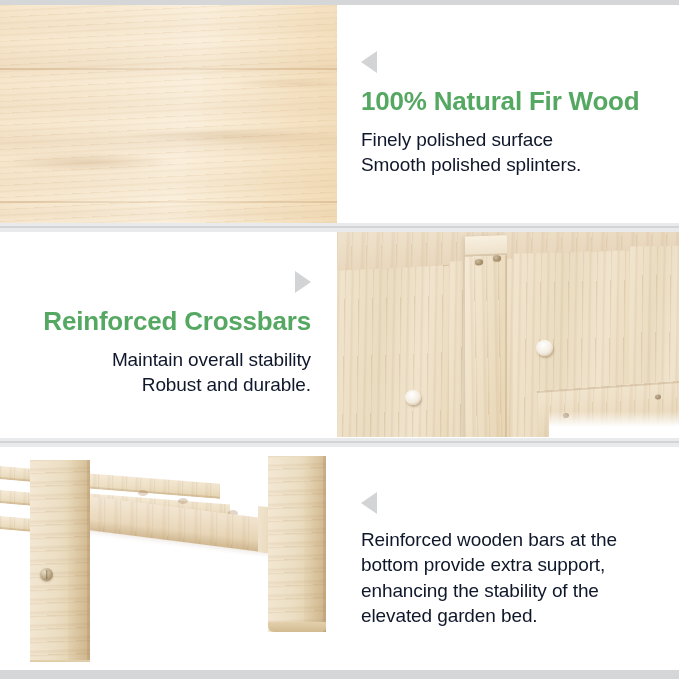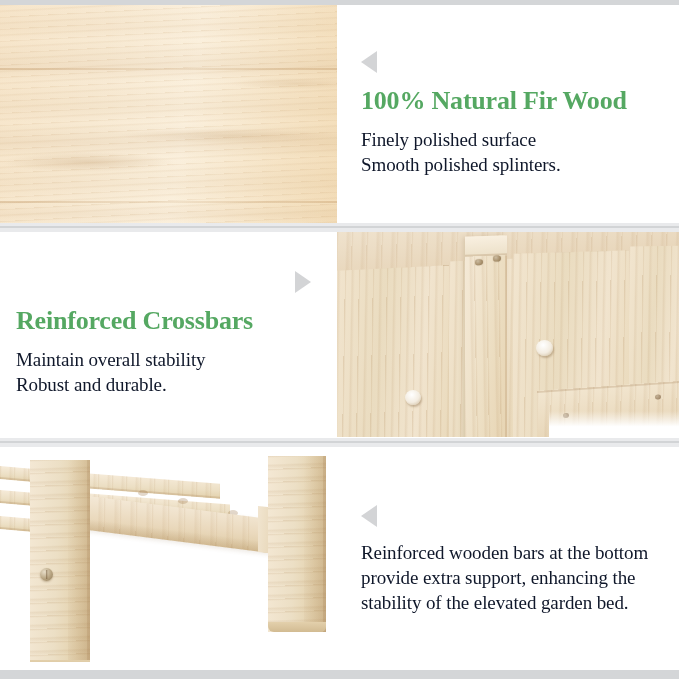--- a/index.html
+++ b/index.html
@@ -9,21 +9,20 @@
     width:679px; height:679px;
     background:#ffffff;
     font-family:"Liberation Sans", sans-serif;
     overflow:hidden;
   }
 
   #infographic {
     position:relative;
     width:679px; height:679px;
     background:#ffffff;
-    font-family:Liberation Serif, serif;
   }
 
   
   .edge-band {
     position:absolute; left:0; width:679px;
     background:#d4d6d8; z-index:30;
   }
   .edge-band.top    { top:0;  height:5px; }
   .edge-band.bottom { top:670px; height:9px; }
 
@@ -51,21 +50,21 @@
   .cell-text { background:#ffffff; display:flex; flex-direction:column; justify-content:center; }
 
   .w-left  { width:337px; }
   .w-right { width:342px; }
 
   .gutter { width:0px; background:#ffffff; }
 
   
   .txt-inner { padding:0 22px; }
   .txt-inner.align-left  { text-align:left;  padding-left:24px; padding-right:16px; }
-  .txt-inner.align-right { text-align:left; padding-right:26px; padding-left:16px; }
+  .txt-inner.align-right { text-align:right; padding-right:26px; padding-left:16px; }
 
   .marker { display:block; width:0; height:0; margin-bottom:13px; }
   .marker.left {
     border-top:11px solid transparent;
     border-bottom:11px solid transparent;
     border-right:16px solid #d3d4d6;
   }
   .marker.right {
     border-top:11px solid transparent;
     border-bottom:11px solid transparent;

